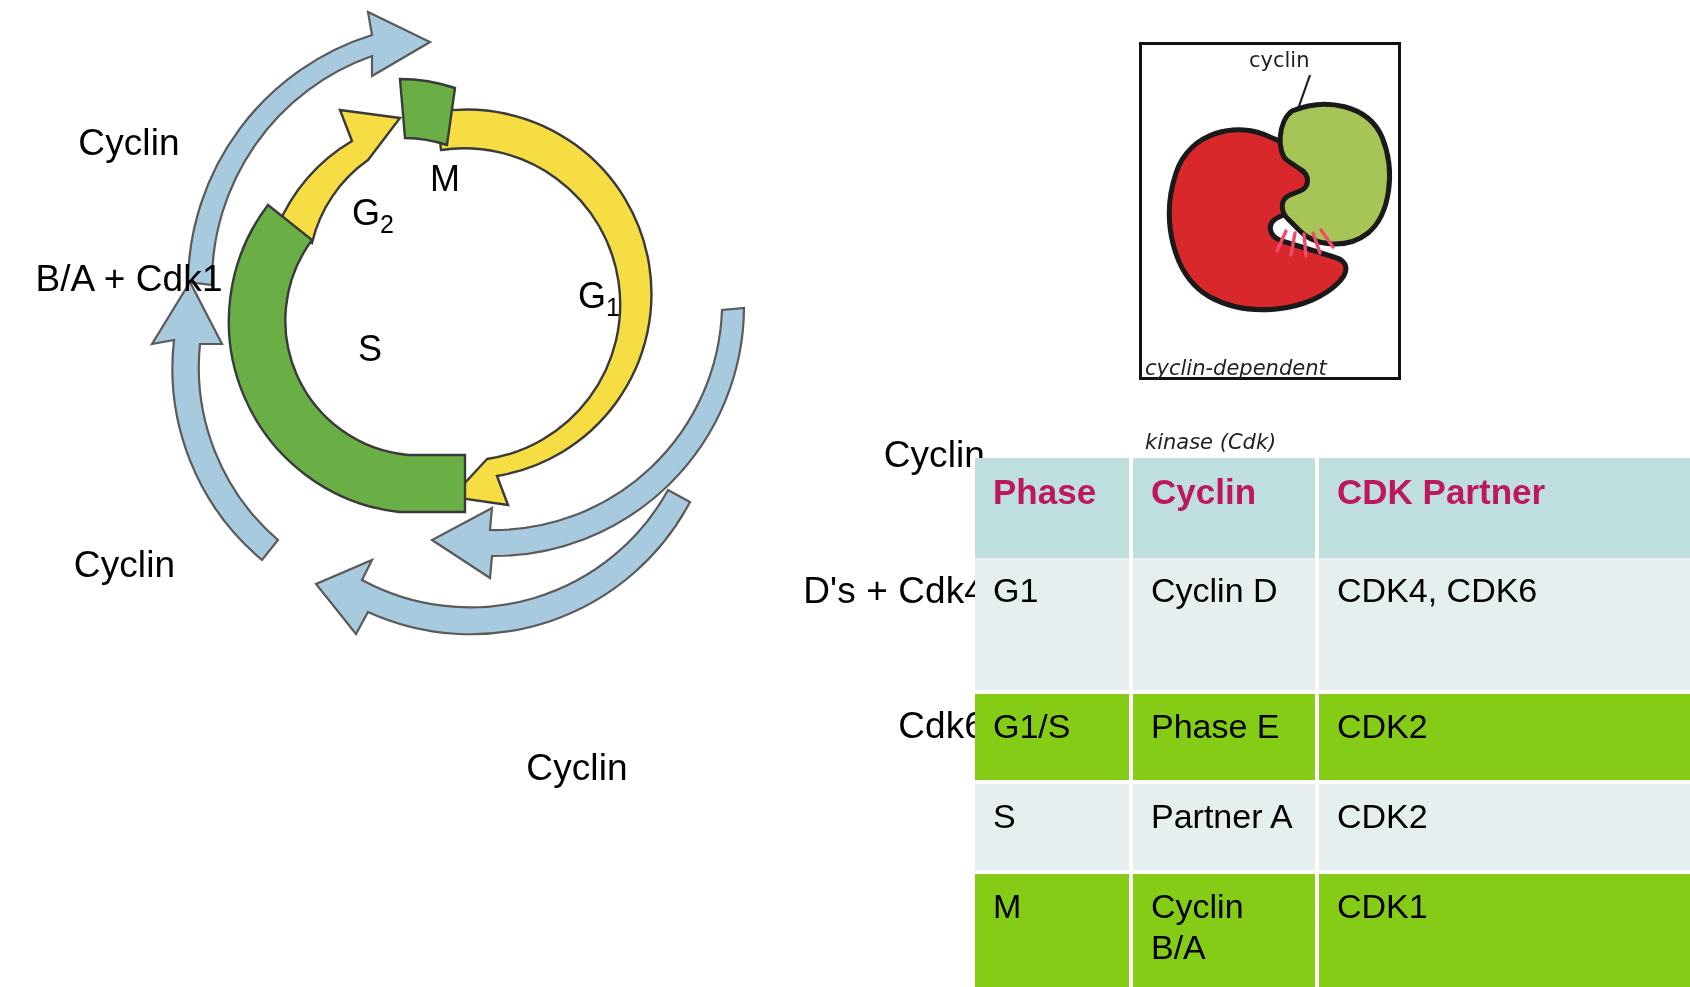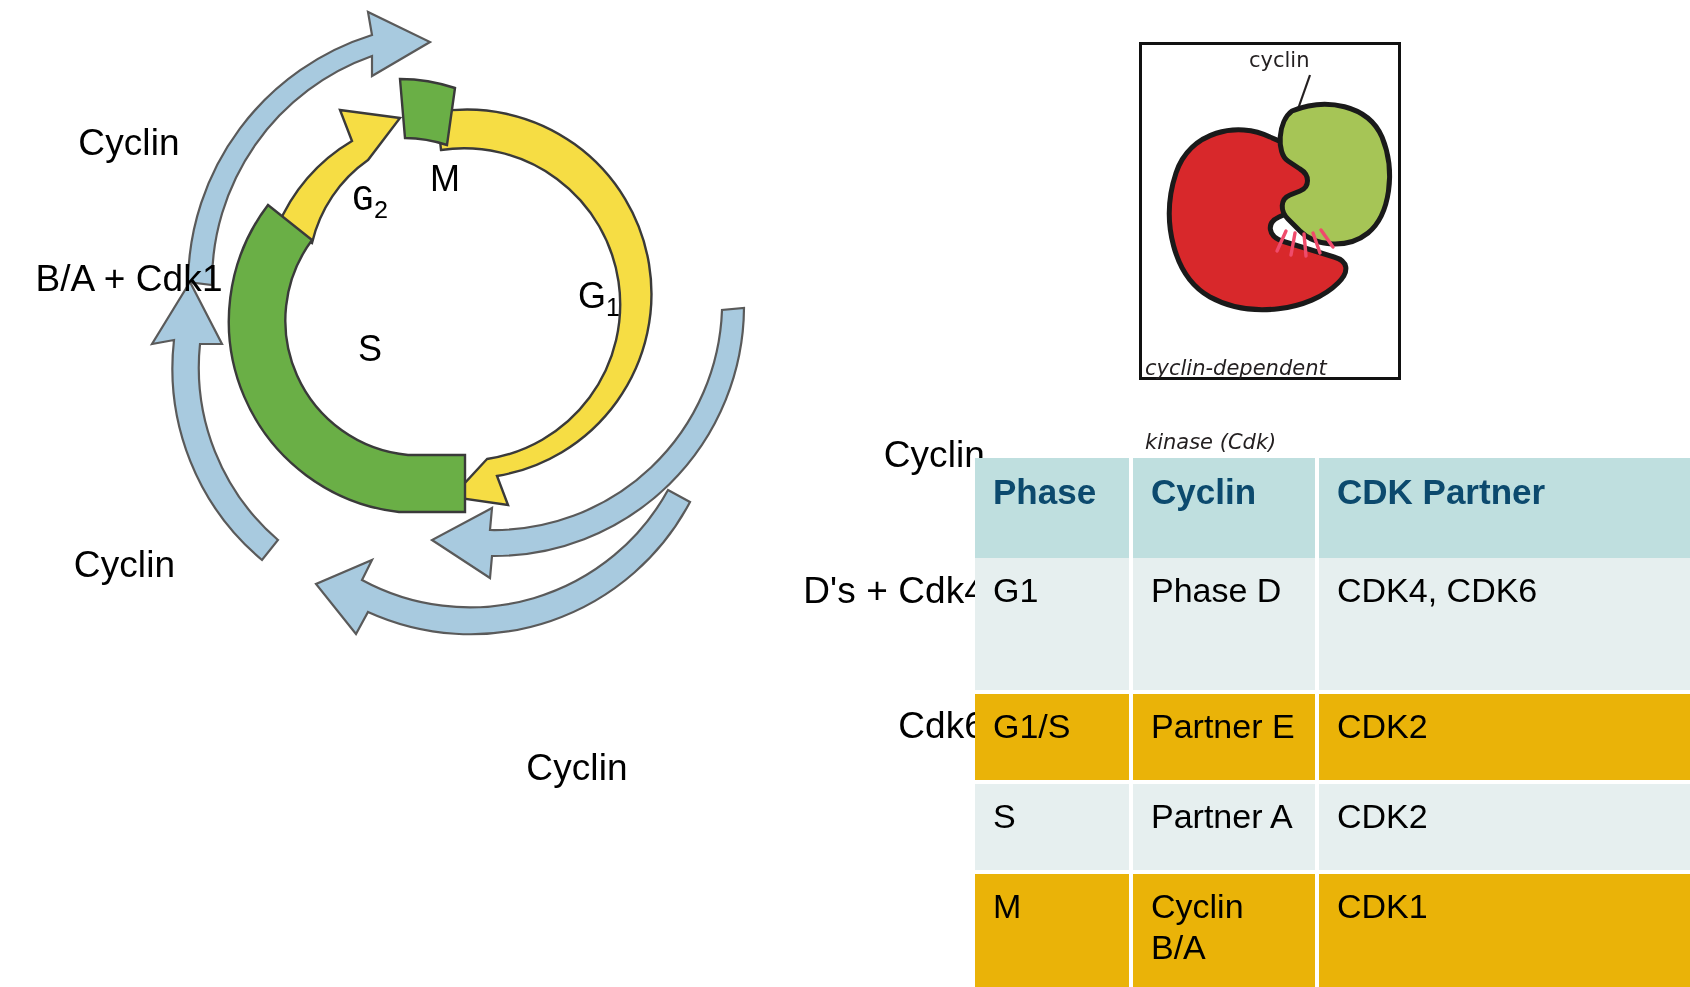--- a/index.html
+++ b/index.html
@@ -31,21 +31,21 @@
   #label-e{left:452px;top:655px;width:250px;}
   #label-d{left:760px;top:342px;width:225px;text-align:right;}
 
   .phase-label{
     position:absolute;
     font-size:36px;
     color:#000;
   }
   .phase-label .sub{font-size:25px;vertical-align:-0.30em;}
   #phase-m{left:430px;top:158px;}
-  #phase-g2{left:352px;top:180px;font-family:Liberation Mono, monospace;}
+  #phase-g2{left:352px;top:192px;}
   #phase-s{left:358px;top:328px;}
   #phase-g1{left:578px;top:275px;}
 
   
   #cdk-figure{
     position:absolute;left:1139px;top:42px;
     width:262px;height:338px;
     background:#ffffff;
     border:3px solid #111;
     box-sizing:border-box;
@@ -67,42 +67,42 @@
     position:absolute;left:975px;top:458px;
     width:760px;
     border-collapse:collapse;
     table-layout:fixed;
   }
   #cdk-table col.c1{width:156px;}
   #cdk-table col.c2{width:186px;}
   #cdk-table col.c3{width:418px;}
   #cdk-table th{
     background:#bfdfdf;
-    color:#0c4a6e;
+    color:#be185d;
     font-size:35px;
     font-weight:bold;
     text-align:left;
     padding:14px 0 14px 18px;
     height:72px;
     vertical-align:top;
     border-right:4px solid #ffffff;
     margin-top:19px;
   }
   #cdk-table td{
     font-size:34px;
     font-weight:normal;
     text-align:left;
     padding:12px 0 12px 18px;
     vertical-align:top;
     border-right:4px solid #ffffff;
     border-bottom:4px solid #ffffff;
     line-height:1.22;
   }
   #cdk-table tr.row-a td{background:#e6efef;}
-  #cdk-table tr.row-b td{background:#eab308;}
+  #cdk-table tr.row-b td{background:#84cc16;}
   #cdk-table tr.r0 td{height:108px;}
   #cdk-table tr.r1 td{height:62px;}
   #cdk-table tr.r2 td{height:62px;}
   #cdk-table tr.r3 td{height:120px;}
 </style>
 </head>
 <body>
 
 <div class="stage">
 
@@ -278,26 +278,26 @@
     <thead>
       <tr>
         <th>Phase</th>
         <th>Cyclin</th>
         <th>CDK Partner</th>
       </tr>
     </thead>
     <tbody>
       <tr class="row-a r0">
         <td>G1</td>
-        <td>Phase D</td>
+        <td>Cyclin D</td>
         <td>CDK4, CDK6</td>
       </tr>
       <tr class="row-b r1">
         <td>G1/S</td>
-        <td>Partner E</td>
+        <td>Phase E</td>
         <td>CDK2</td>
       </tr>
       <tr class="row-a r2">
         <td>S</td>
         <td>Partner A</td>
         <td>CDK2</td>
       </tr>
       <tr class="row-b r3">
         <td>M</td>
         <td style="white-space:pre-line;">Cyclin

